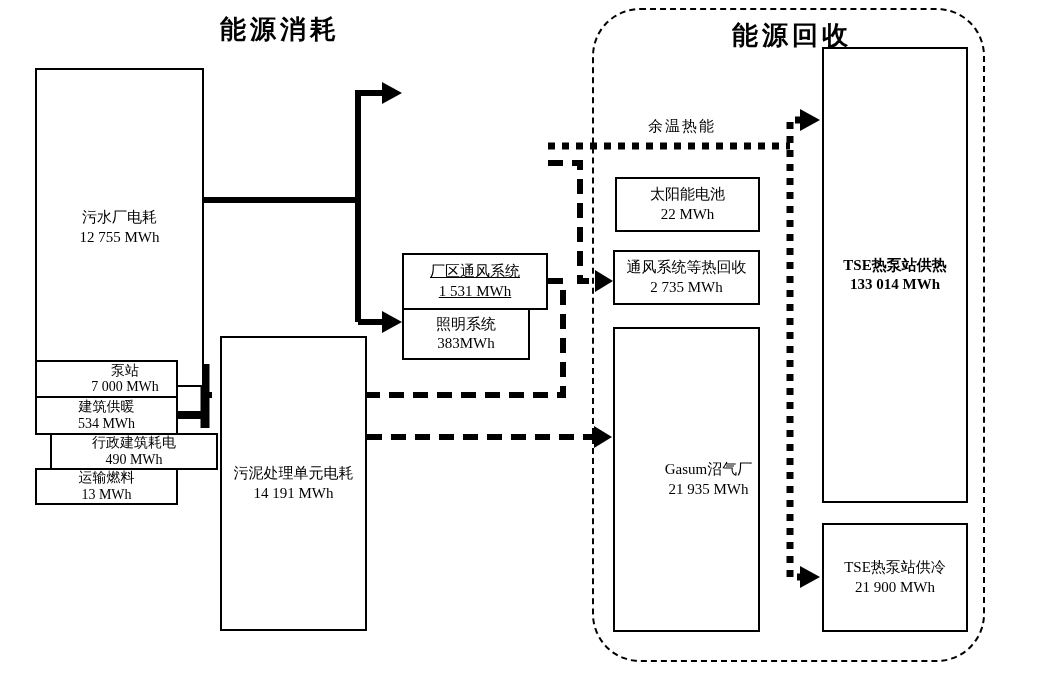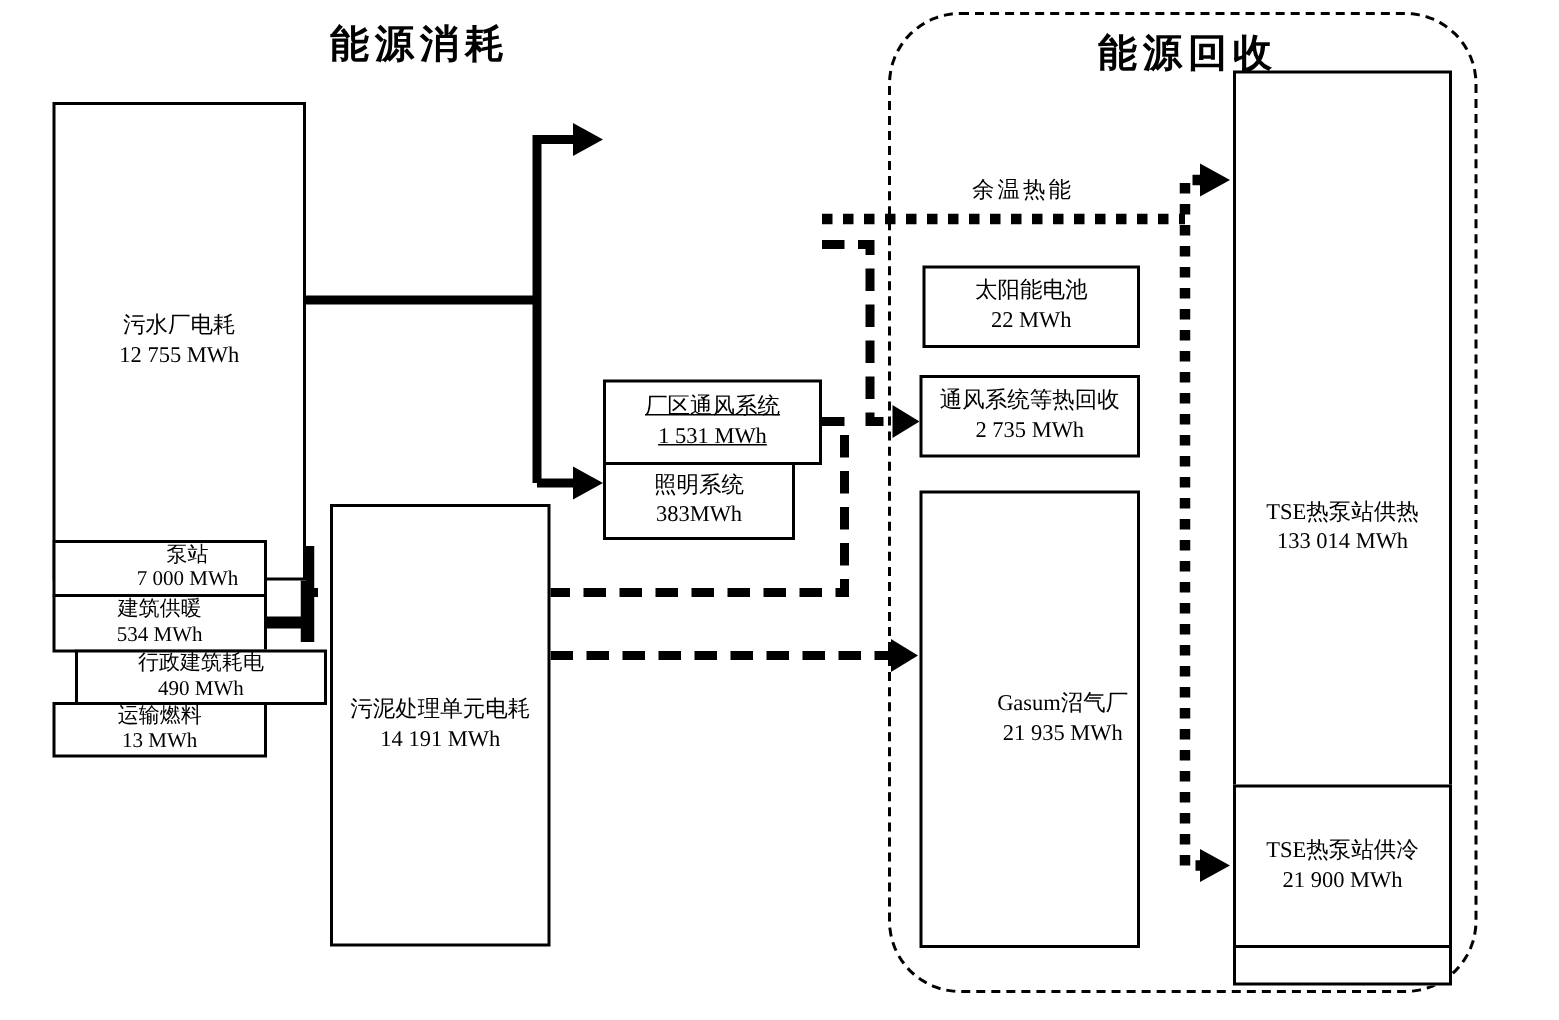--- a/index.html
+++ b/index.html
@@ -128,21 +128,21 @@
     <div class="val">22 MWh</div>
   </div>
   <div class="node" style="left:613px;top:250px;width:147px;height:55px;">
     <div class="lbl">通风系统等热回收</div>
     <div class="val">2 735 MWh</div>
   </div>
   <div class="node" style="left:613px;top:327px;width:147px;height:305px;padding-left:44px;">
     <div class="lbl">Gasum沼气厂</div>
     <div class="val">21 935 MWh</div>
   </div>
-  <div class="node" style="left:822px;top:47px;width:146px;height:610px;">
+  <div class="node" style="left:822px;top:47px;width:146px;height:456px;font-weight:bold;">
     <div class="lbl">TSE热泵站供热</div>
     <div class="val">133 014 MWh</div>
   </div>
   <div class="node" style="left:822px;top:523px;width:146px;height:109px;">
     <div class="lbl">TSE热泵站供冷</div>
     <div class="val">21 900 MWh</div>
   </div>
 
 </div>
 

